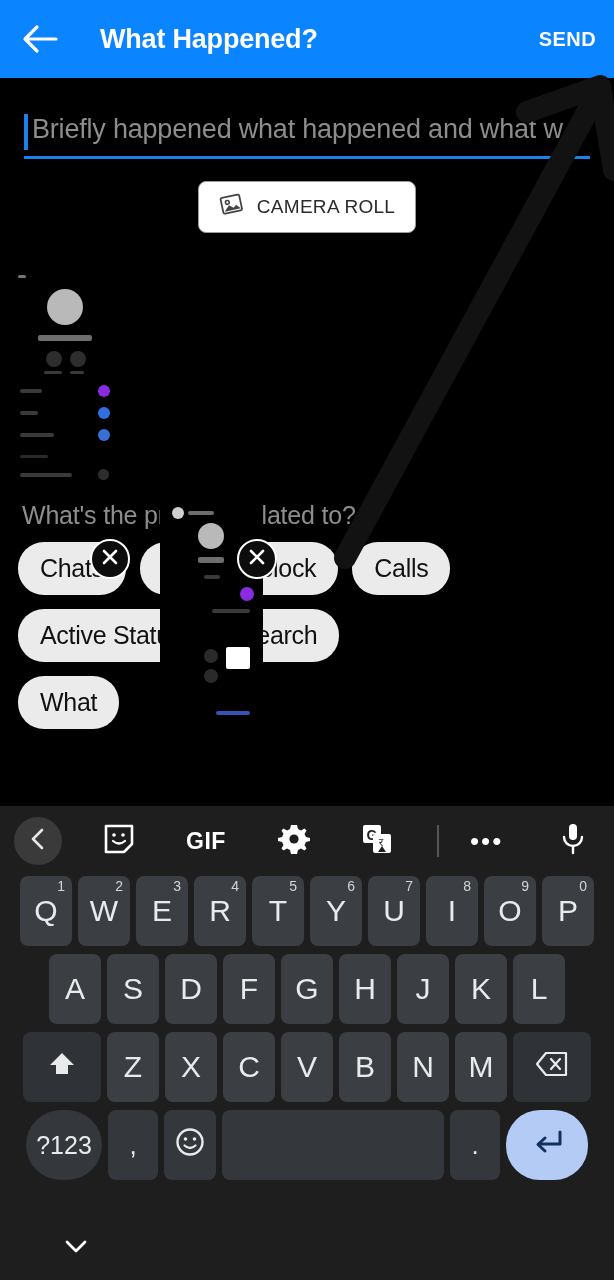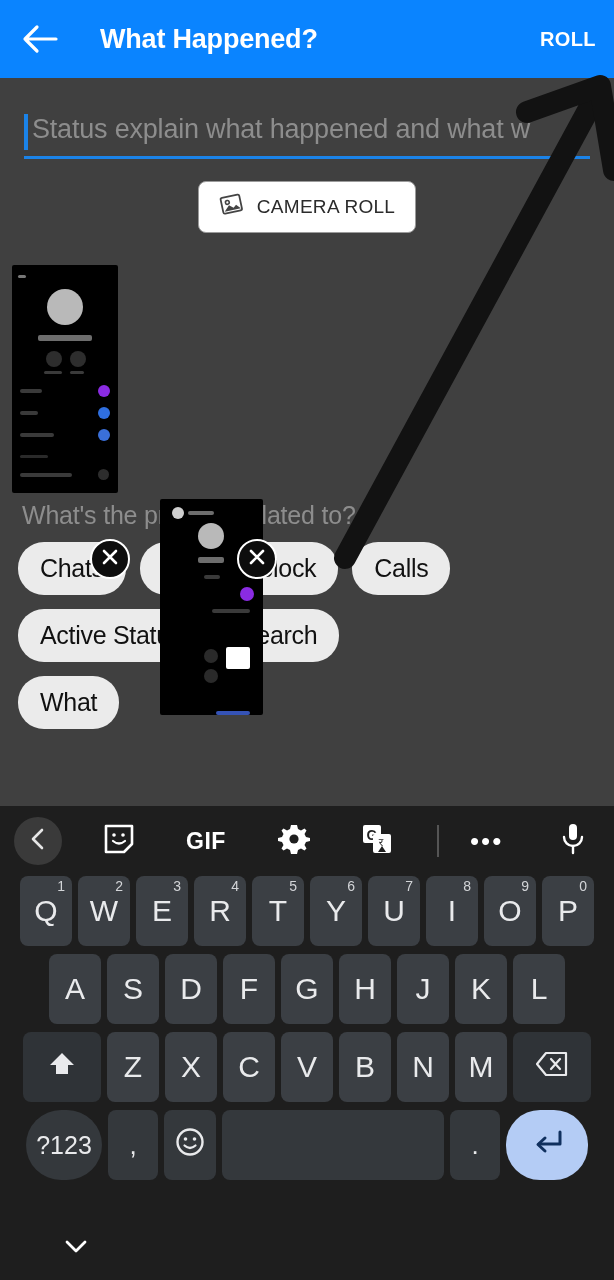--- a/index.html
+++ b/index.html
@@ -2,21 +2,21 @@
 <html><head>
 <meta charset="utf-8">
 <style>
   * { box-sizing: border-box; margin: 0; padding: 0; }
   html, body {
     width: 614px; height: 1280px;
     background: #ffffff;
     font-family: "Liberation Sans", sans-serif;
     overflow: hidden;
   }
-  #app { position: relative; width: 614px; height: 1072px; background:#404040; }
+  #app { position: relative; width: 614px; height: 1072px; background:#000000; }
 
   
   .header {
     position: absolute; top: 0; left: 0; width: 614px; height: 78px;
     background: #0a84ff;
     display: flex; align-items: center;
   }
   .back-btn {
     width: 64px; height: 78px; display: flex; align-items: center; justify-content: center;
     margin-left: 8px;
@@ -148,29 +148,29 @@
 
   <div class="header">
     <div class="back-btn">
       <span>
         <svg width="36" height="30" viewBox="0 0 36 30">
           <path d="M15 3 L3 15 L15 27 M3 15 L34 15" stroke="#ffffff" stroke-width="3.2" fill="none" stroke-linecap="round" stroke-linejoin="round"></path>
         </svg>
       </span>
     </div>
     <div class="header-title">What Happened?</div>
-    <div class="send-btn">ROLL</div>
+    <div class="send-btn">SEND</div>
   </div>
 
   <div class="form-area">
 
     <div class="desc-wrap">
       <div class="caret"></div>
       <div class="desc-placeholder">
-        <span>Status explain what happened and what w</span>
+        <span>Briefly happened what happened and what w</span>
       </div>
       <div class="desc-underline"></div>
     </div>
 
     <div class="camera-row">
       <div class="camera-btn">
         <span>
           <svg width="26" height="26" viewBox="0 0 26 26">
             <g transform="rotate(-12 13 13)">
               <rect x="3" y="4" width="19" height="16" rx="1.6" fill="none" stroke="#444" stroke-width="1.8"></rect>

